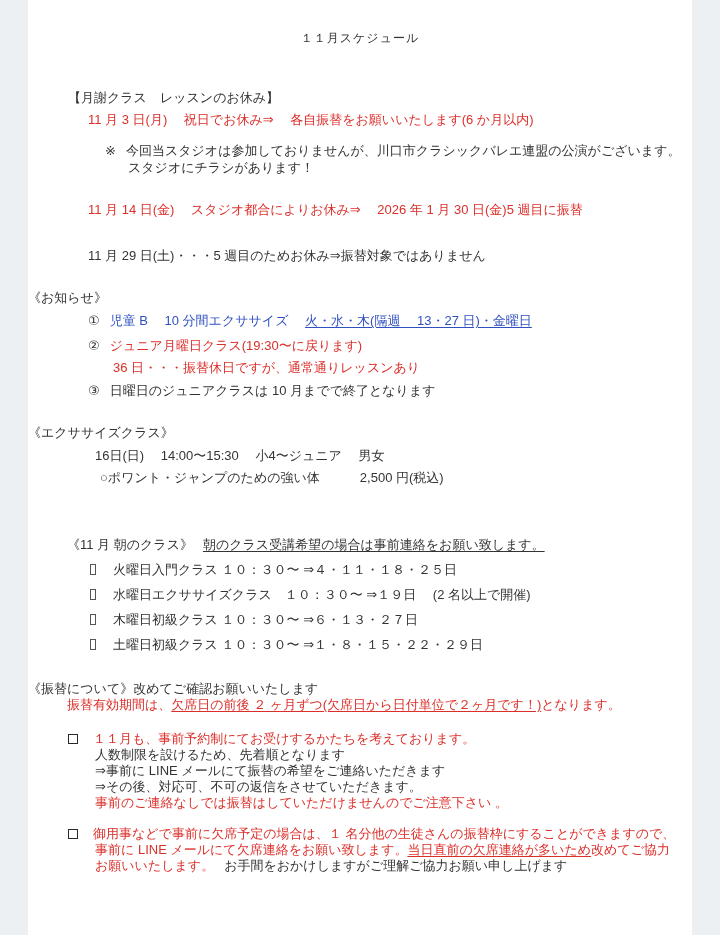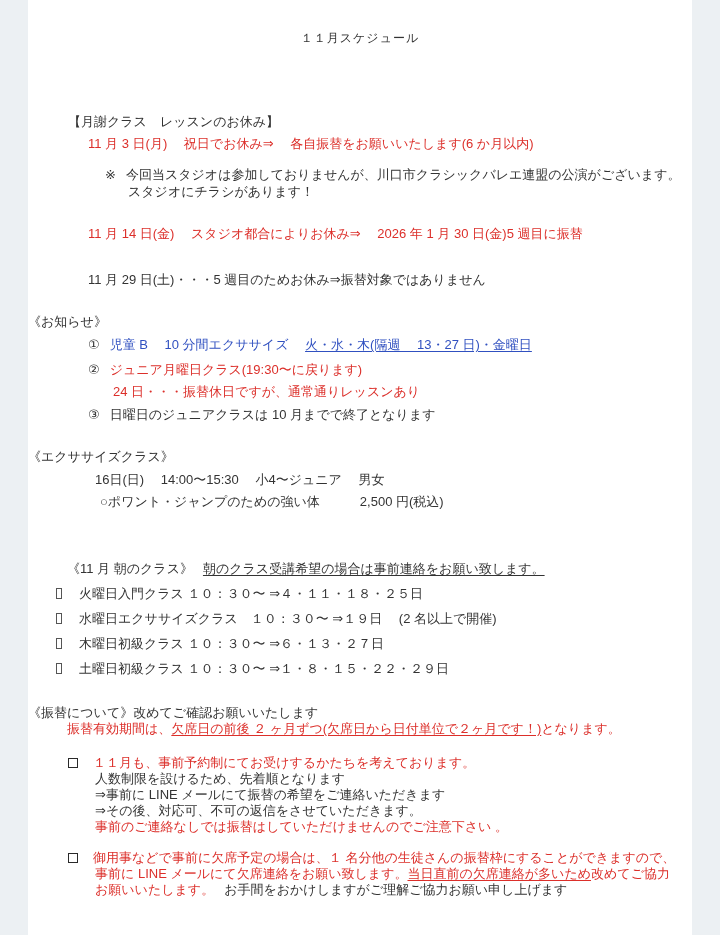--- a/index.html
+++ b/index.html
@@ -19,25 +19,25 @@
   }
   .line {
     font-size:13px; line-height:17px; color:#333; white-space:pre-wrap;
   }
   .tight { line-height:16px; }
   .red  { color:#dc2f2a; }
   .blue { color:#3050c0; }
   .u    { text-decoration:underline; text-underline-offset:2px; }
   
   .i36{padding-left:39px}.i38{}.i40{padding-left:40px}
-  .i60{padding-left:60px}.i62{padding-left:28px}.i67{padding-left:67px}
+  .i60{padding-left:60px}.i62{padding-left:62px}.i67{padding-left:67px}
   .i77{padding-left:77px}.i85{padding-left:85px}.i100{padding-left:100px}
   .i140{padding-left:72px}
   
-  .mt42{margin-top:66px}.mt29{margin-top:29px}.mt28{margin-top:28px}
+  .mt42{margin-top:42px}.mt29{margin-top:29px}.mt28{margin-top:28px}
   .mt25{margin-top:25px}.mt18{margin-top:18px}
   .mt15{margin-top:15px}.mt14{margin-top:14px}.mt8{margin-top:8px}
   .mt6{margin-top:6px}.mt5{margin-top:5px}.mt50{margin-top:50px}
   
   .tofu {
     display:inline-block; width:6px; height:11px; border:1px solid #555;
     margin-right:17px; vertical-align:-1px;
   }
   .cbox {
     display:inline-block; width:10px; height:10px; border:1.6px solid #2a2a2a;
@@ -56,21 +56,21 @@
   <div class="line i40 mt42">【月謝クラス　レッスンのお休み】</div>
   <div class="line red i60 mt5">11 月 3 日(月)　 祝日でお休み⇒　 各自振替をお願いいたします(6 か月以内)</div>
   <div class="line i77 mt14"><span>※</span><span class="gap10"></span><span>今回当スタジオは参加しておりませんが、川口市クラシックバレエ連盟の公演がございます。</span></div>
   <div class="line i100">スタジオにチラシがあります！</div>
   <div class="line red i60 mt25">11 月 14 日(金)　 スタジオ都合によりお休み⇒　 2026 年 1 月 30 日(金)5 週目に振替</div>
   <div class="line i60 mt29">11 月 29 日(土)・・・5 週目のためお休み⇒振替対象ではありません</div>
 
   <div class="line i38 mt25">《お知らせ》</div>
   <div class="line i60 mt6"><span>①</span><span class="gap10"></span><span class="blue">児童 B　 10 分間エクササイズ　 </span><span class="blue u">火・水・木(隔週　 13・27 日)・金曜日</span></div>
   <div class="line i60 mt8"><span>②</span><span class="gap10"></span><span class="red">ジュニア月曜日クラス(19:30〜に戻ります)</span></div>
-  <div class="line red i85 mt5">24 日・・・振替休日ですが、通常通りレッスンあり</div>
+  <div class="line red i85 mt5">36 日・・・振替休日ですが、通常通りレッスンあり</div>
   <div class="line i60 mt6"><span>③</span><span class="gap10"></span><span>日曜日のジュニアクラスは 10 月までで終了となります</span></div>
 
   <div class="line i38 mt25">《エクササイズクラス》</div>
   <div class="line i67 mt6">16日(日)　 14:00〜15:30　 小4〜ジュニア　 男女</div>
   <div class="line i140 mt5"><span>○ポワント・ジャンプのための強い体</span><span class="gap40"></span><span>2,500 円(税込)</span></div>
 
   <div class="line i36 mt50"><span>《11 月 朝のクラス》</span><span class="gap10"></span><span class="u">朝のクラス受講希望の場合は事前連絡をお願い致します。</span></div>
   <div class="line i62 mt8"><span class="tofu"></span><span>火曜日入門クラス １０：３０〜 ⇒４・１１・１８・２５日</span></div>
   <div class="line i62 mt8"><span class="tofu"></span><span>水曜日エクササイズクラス　１０：３０〜 ⇒１９日　 (2 名以上で開催)</span></div>
   <div class="line i62 mt8"><span class="tofu"></span><span>木曜日初級クラス １０：３０〜 ⇒６・１３・２７日</span></div>

